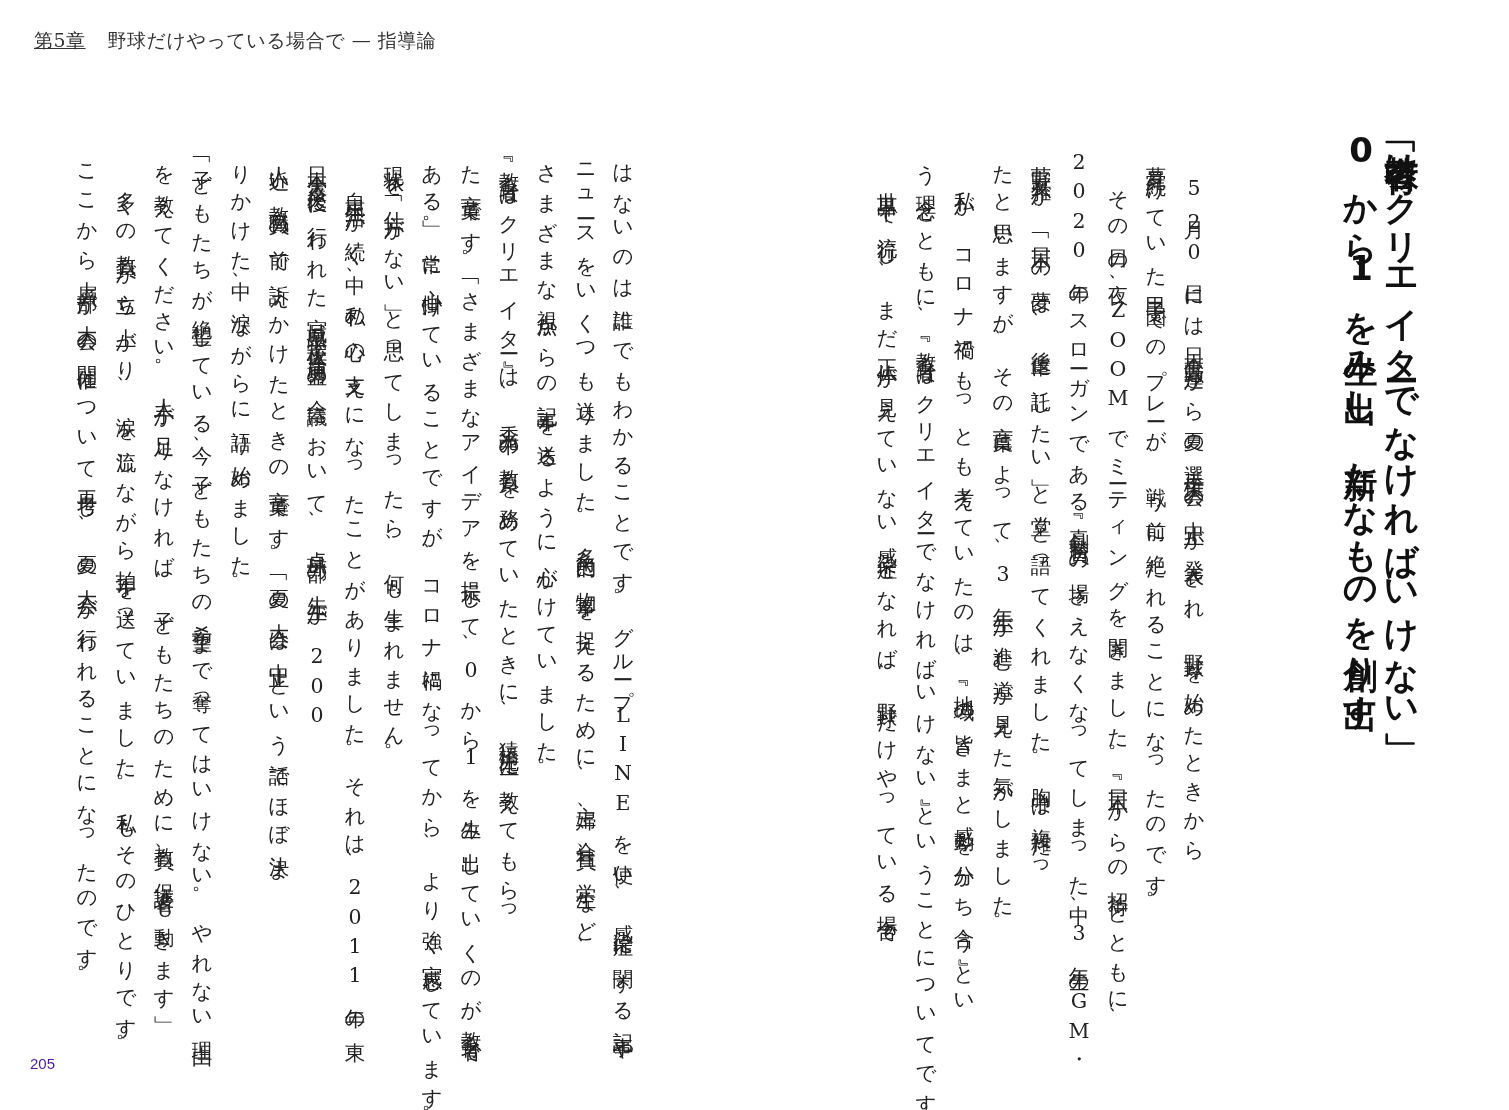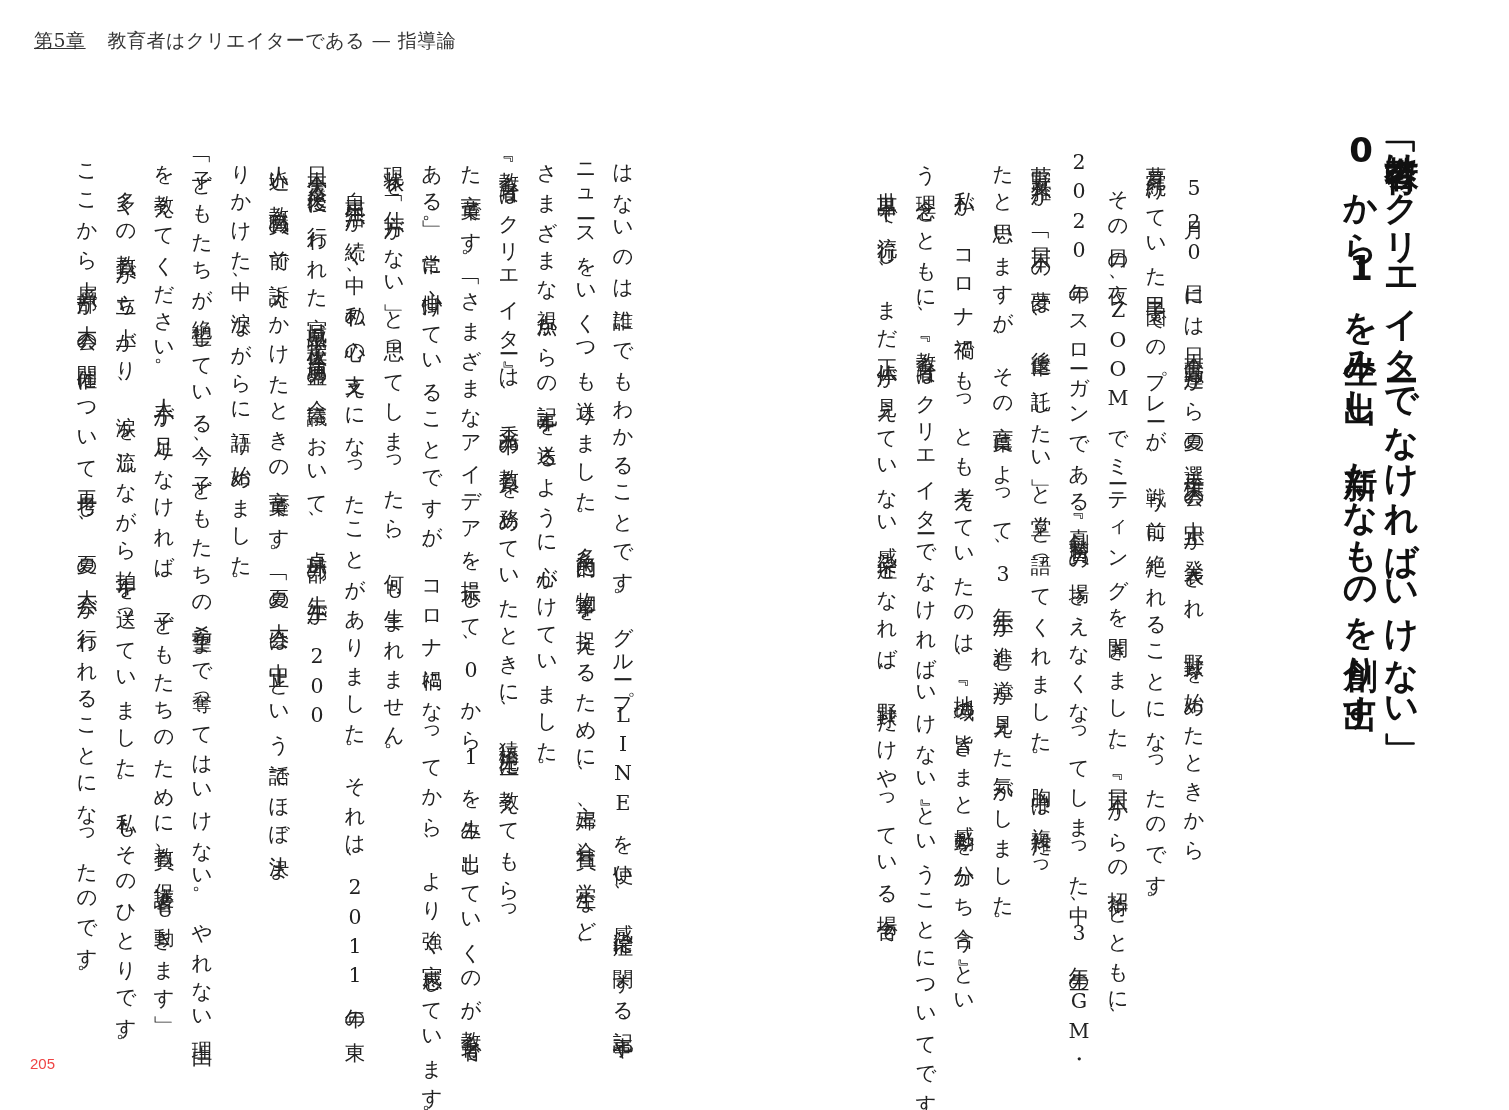--- a/index.html
+++ b/index.html
@@ -6,21 +6,21 @@
   body { width: 1509px; height: 1110px; position: relative; overflow: hidden; color: #222; }
   .header {
     position: absolute; left: 34px; top: 28px;
     font-family: "DejaVu Serif", "Liberation Serif", serif;
     font-size: 19px; color: #333; letter-spacing: 0.5px; white-space: nowrap;
   }
   .header .chapno { margin-right: 22px; text-decoration: underline; }
   .pageno {
     position: absolute; top: 1055px;
     font-family: "Liberation Sans", "DejaVu Sans", sans-serif;
-    font-size: 15px; color: #ef4444;
+    font-size: 15px; color: #4c1d95;
   }
   .pageno.left { left: 30px; }
   .pageno.right { left: 1518px; }
   .col {
     position: absolute; top: 150px;
     writing-mode: vertical-rl; text-orientation: upright;
     font-family: "DejaVu Serif", "Liberation Serif", serif;
     font-size: 20.5px; line-height: 24px; letter-spacing: 5.3px;
     white-space: nowrap; color: #222; width: 26px;
   }
@@ -29,21 +29,21 @@
     writing-mode: vertical-rl; text-orientation: upright;
     font-family: "DejaVu Sans", "Liberation Sans", sans-serif;
     font-weight: bold; font-size: 34px; line-height: 40px; letter-spacing: 0px;
     white-space: nowrap; color: #111; width: 42px;
   }
 </style>
 </head>
 <body>
 
 <div class="header">
-  <span class="chapno">第5章</span><span>教育者はクリエイターである — 指導論</span>
+  <span class="chapno">第5章</span><span>野球だけやっている場合で — 指導論</span>
 </div>
 
 <div>
   <div class="title-col" style="left:1380px;">「教育者はクリエイターでなければいけない」</div>
   <div class="title-col" style="left:1339px;">0から1を生み出し、新たなものを創り出す</div>
 
   <div class="col" style="left:1180px;">　5月20日には日本高野連から夏の選手権大会の中止が発表され、野球を始めたときから</div>
   <div class="col" style="left:1142px;">夢見続けていた甲子園でのプレーが、戦う前に絶たれることになったのです。</div>
   <div class="col" style="left:1104px;">　その日の夜、ZOOMでミーティングを開きました。『日本一からの招待』とともに、</div>
   <div class="col" style="left:1065px;">2020年のスローガンである『真剣勝負』の場さえなくなってしまった中、3年生のGM・</div>

